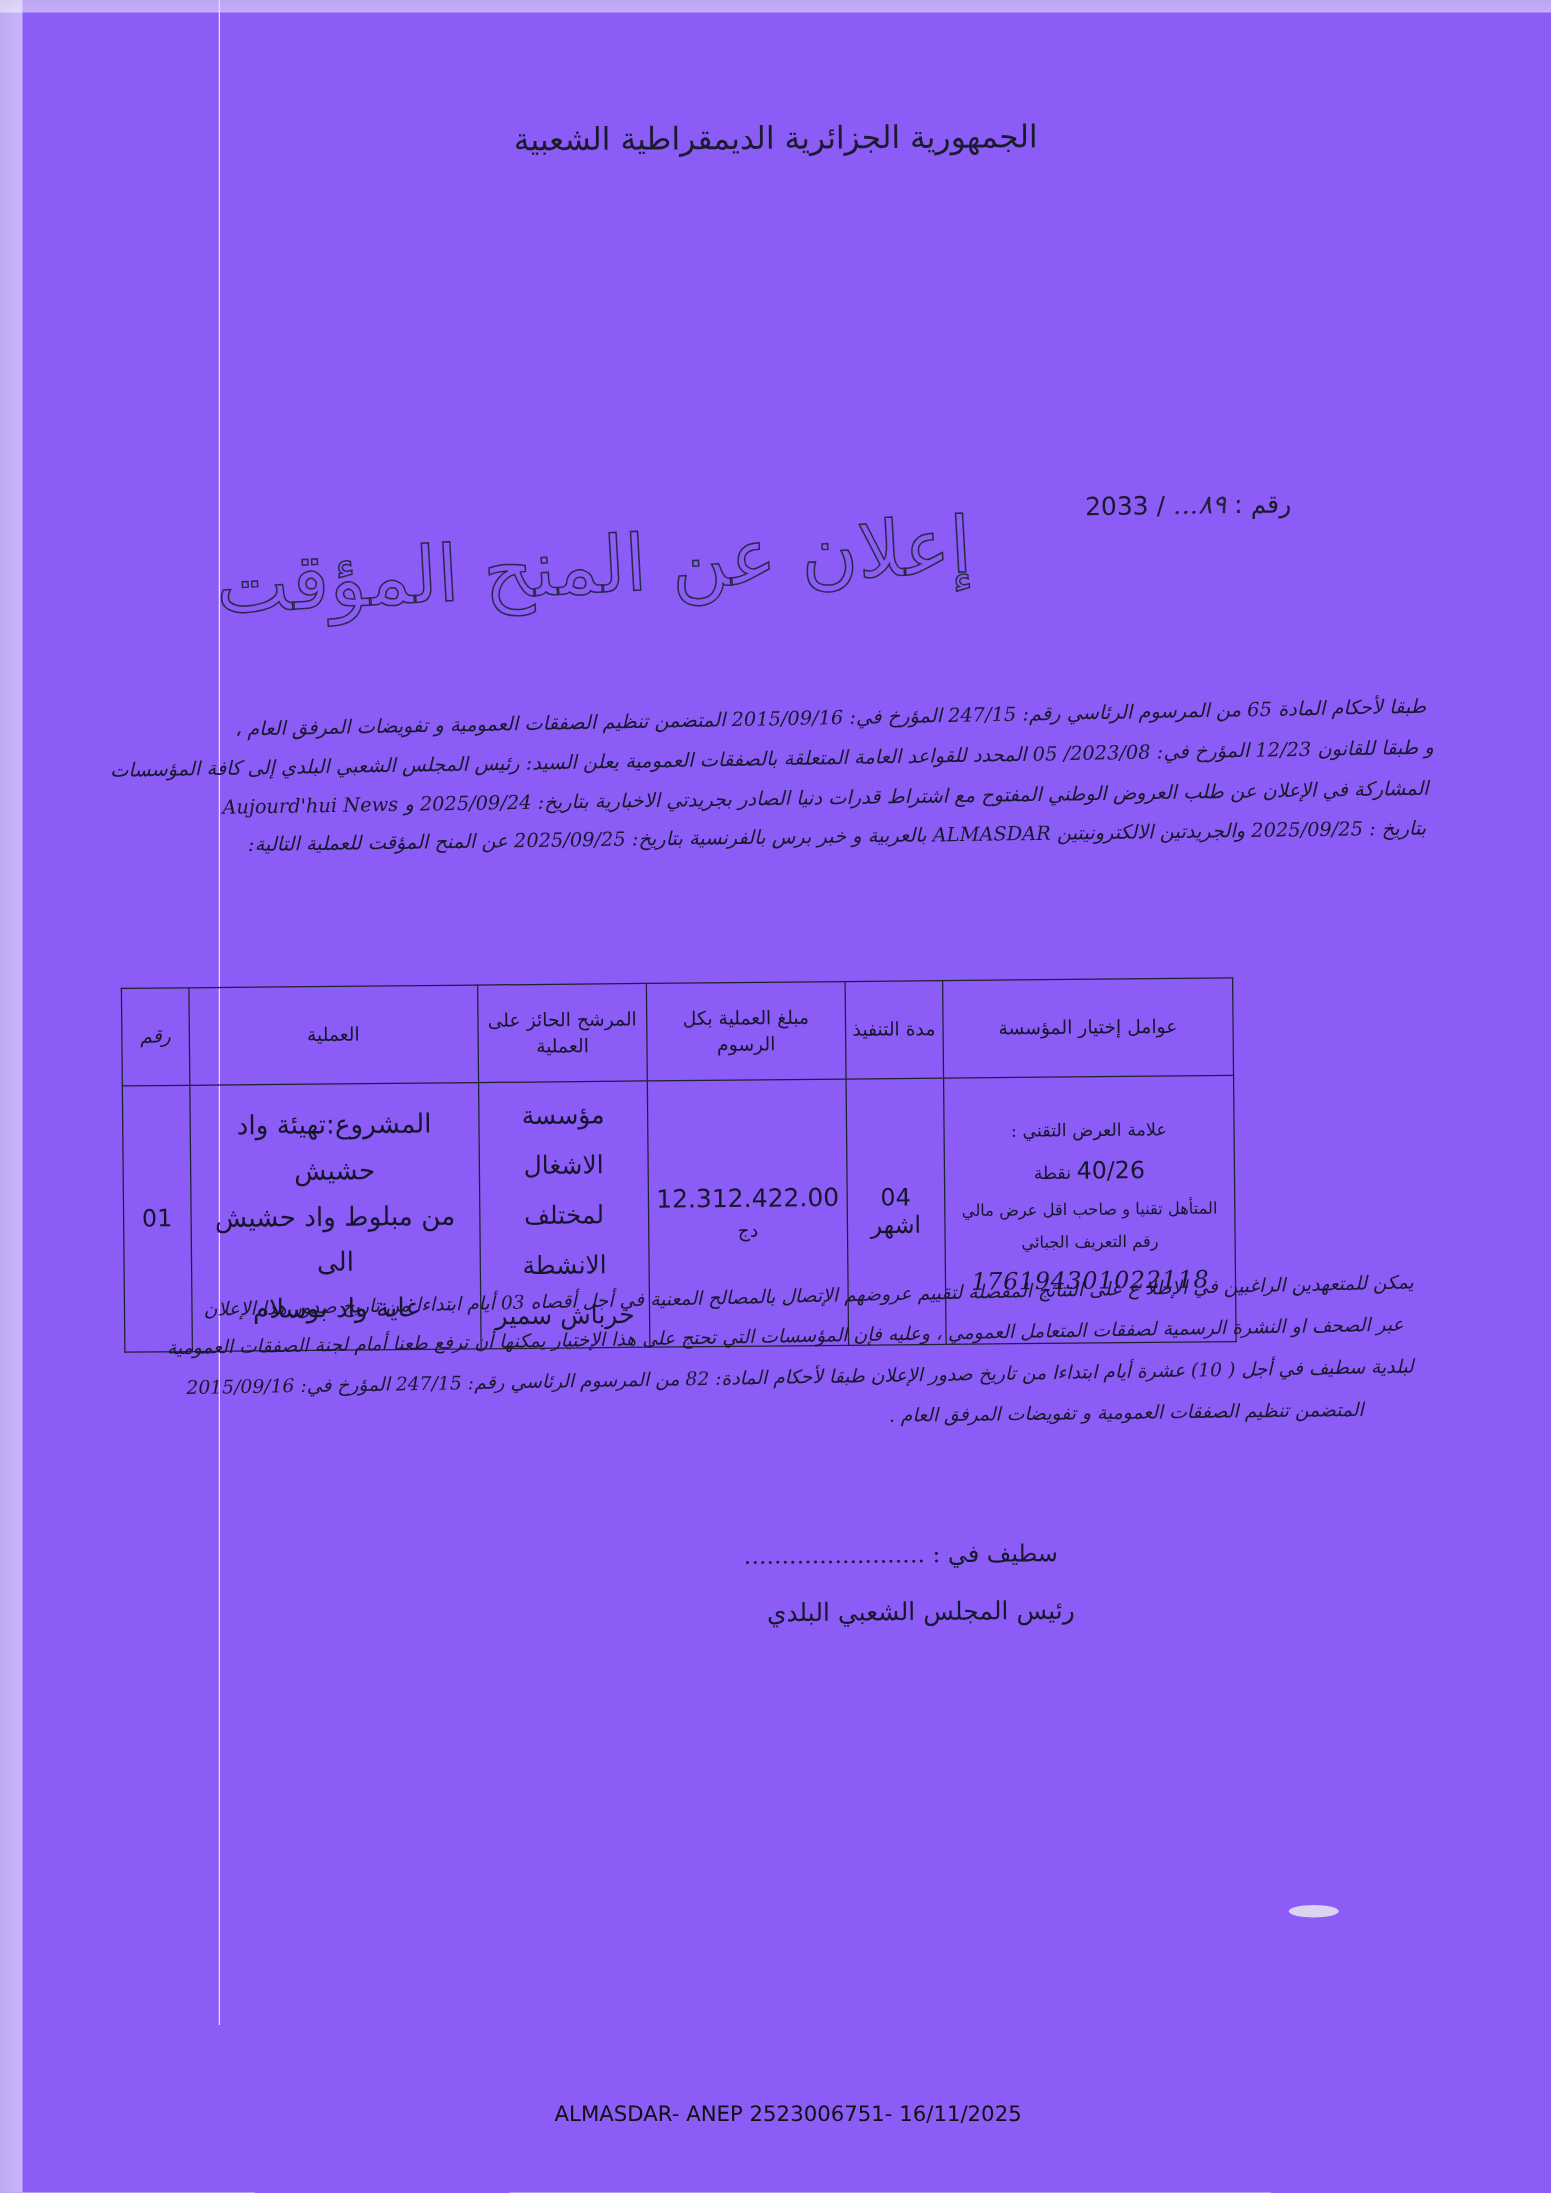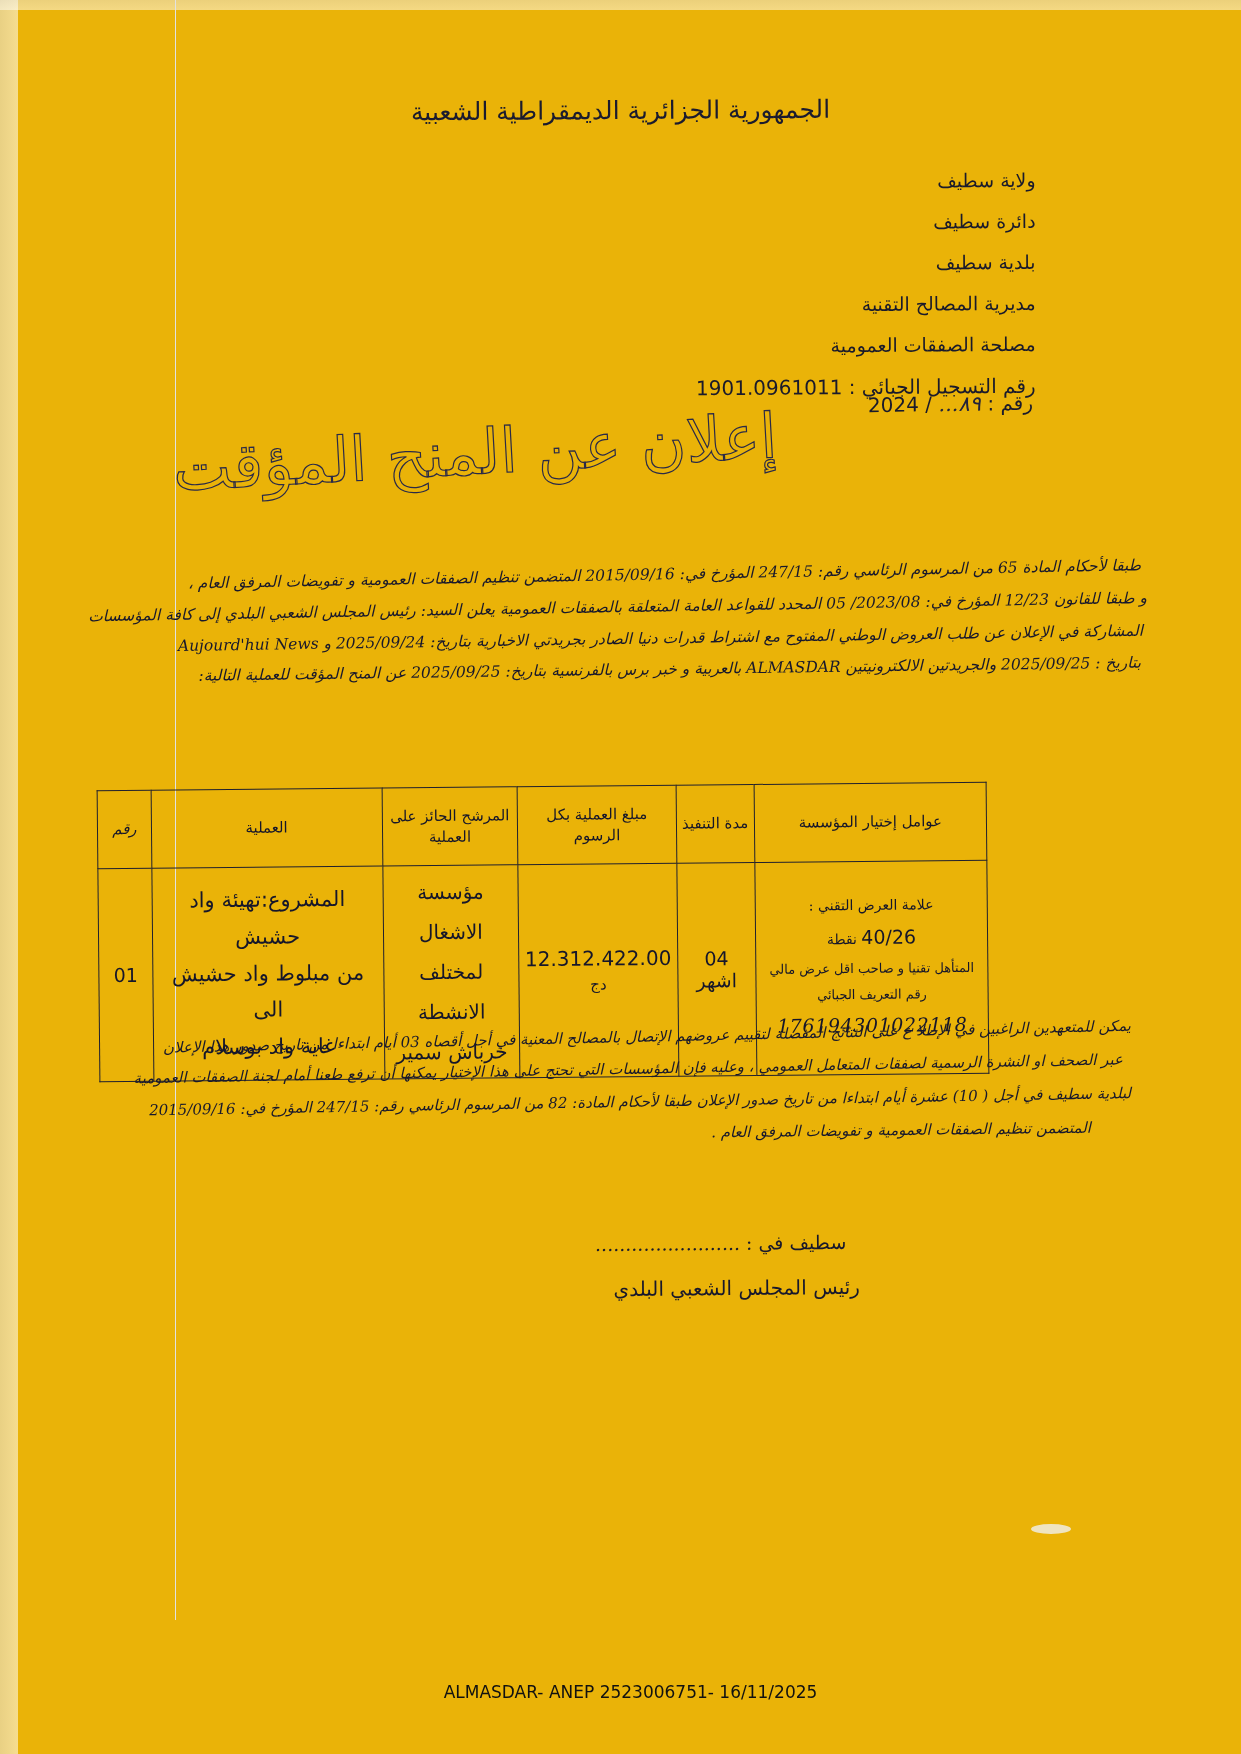--- a/index.html
+++ b/index.html
@@ -10,21 +10,21 @@
     background: #ffffff;
     font-family: "DejaVu Sans", "Liberation Sans", sans-serif;
     position: relative;
     overflow: hidden;
   }
 
   .page {
     position: relative;
     width: 1241px;
     height: 1754px;
-    background: #eab308;
+    background: #8b5cf6;
   }
 
   
   .scan-edge-left {
     position: absolute;
     left: 0; top: 0;
     width: 18px; height: 1754px;
     background: linear-gradient(to right, #e8e8e8, #ffffff);
     opacity: .55;
   }
@@ -274,36 +274,25 @@
 <body>
 
 <div class="page">
 
   <div class="scan-edge-left"></div>
   <div class="scan-edge-top"></div>
   <div class="scan-line-v"></div>
 
   <div class="doc-title-main">الجمهورية الجزائرية الديمقراطية الشعبية</div>
 
-  <div class="org-block">
-    <div class="org-line">ولاية سطيف</div>
-    <div class="org-line">دائرة  سطيف</div>
-    <div class="org-line">بلدية سطيف</div>
-    <div class="org-line">مديرية المصالح التقنية</div>
-    <div class="org-line">مصلحة الصفقات العمومية</div>
-    <div class="org-line tax">
-      <span>رقم التسجيل الجبائي :</span>
-      <span class="num">1901.0961011</span>
-    </div>
-  </div>
 
   <div class="ref-line">
     <span>رقم :</span>
     <span class="ref-hand">٨٩...</span>
-    <span>/ 2024</span>
+    <span>/ 2033</span>
   </div>
 
   <div class="calligraphy-title">إعلان عن المنح المؤقت</div>
 
   <div class="body-para">
     <div class="para-line l1">طبقا لأحكام المادة 65 من المرسوم الرئاسي رقم: 247/15 المؤرخ في: 2015/09/16 المتضمن تنظيم الصفقات العمومية و تفويضات المرفق العام ،</div>
     <div class="para-line l2">و طبقا للقانون 12/23 المؤرخ في: 2023/08/ 05 المحدد للقواعد العامة المتعلقة بالصفقات العمومية يعلن السيد: رئيس المجلس الشعبي البلدي إلى كافة المؤسسات</div>
     <div class="para-line l3">المشاركة في الإعلان عن طلب العروض الوطني المفتوح مع اشتراط قدرات دنيا الصادر بجريدتي  الاخبارية  بتاريخ: 2025/09/24 و Aujourd'hui News</div>
     <div class="para-line l4">بتاريخ : 2025/09/25  والجريدتين الالكترونيتين ALMASDAR بالعربية و  خبر برس بالفرنسية بتاريخ: 2025/09/25 عن المنح المؤقت للعملية التالية:</div>
   </div>

